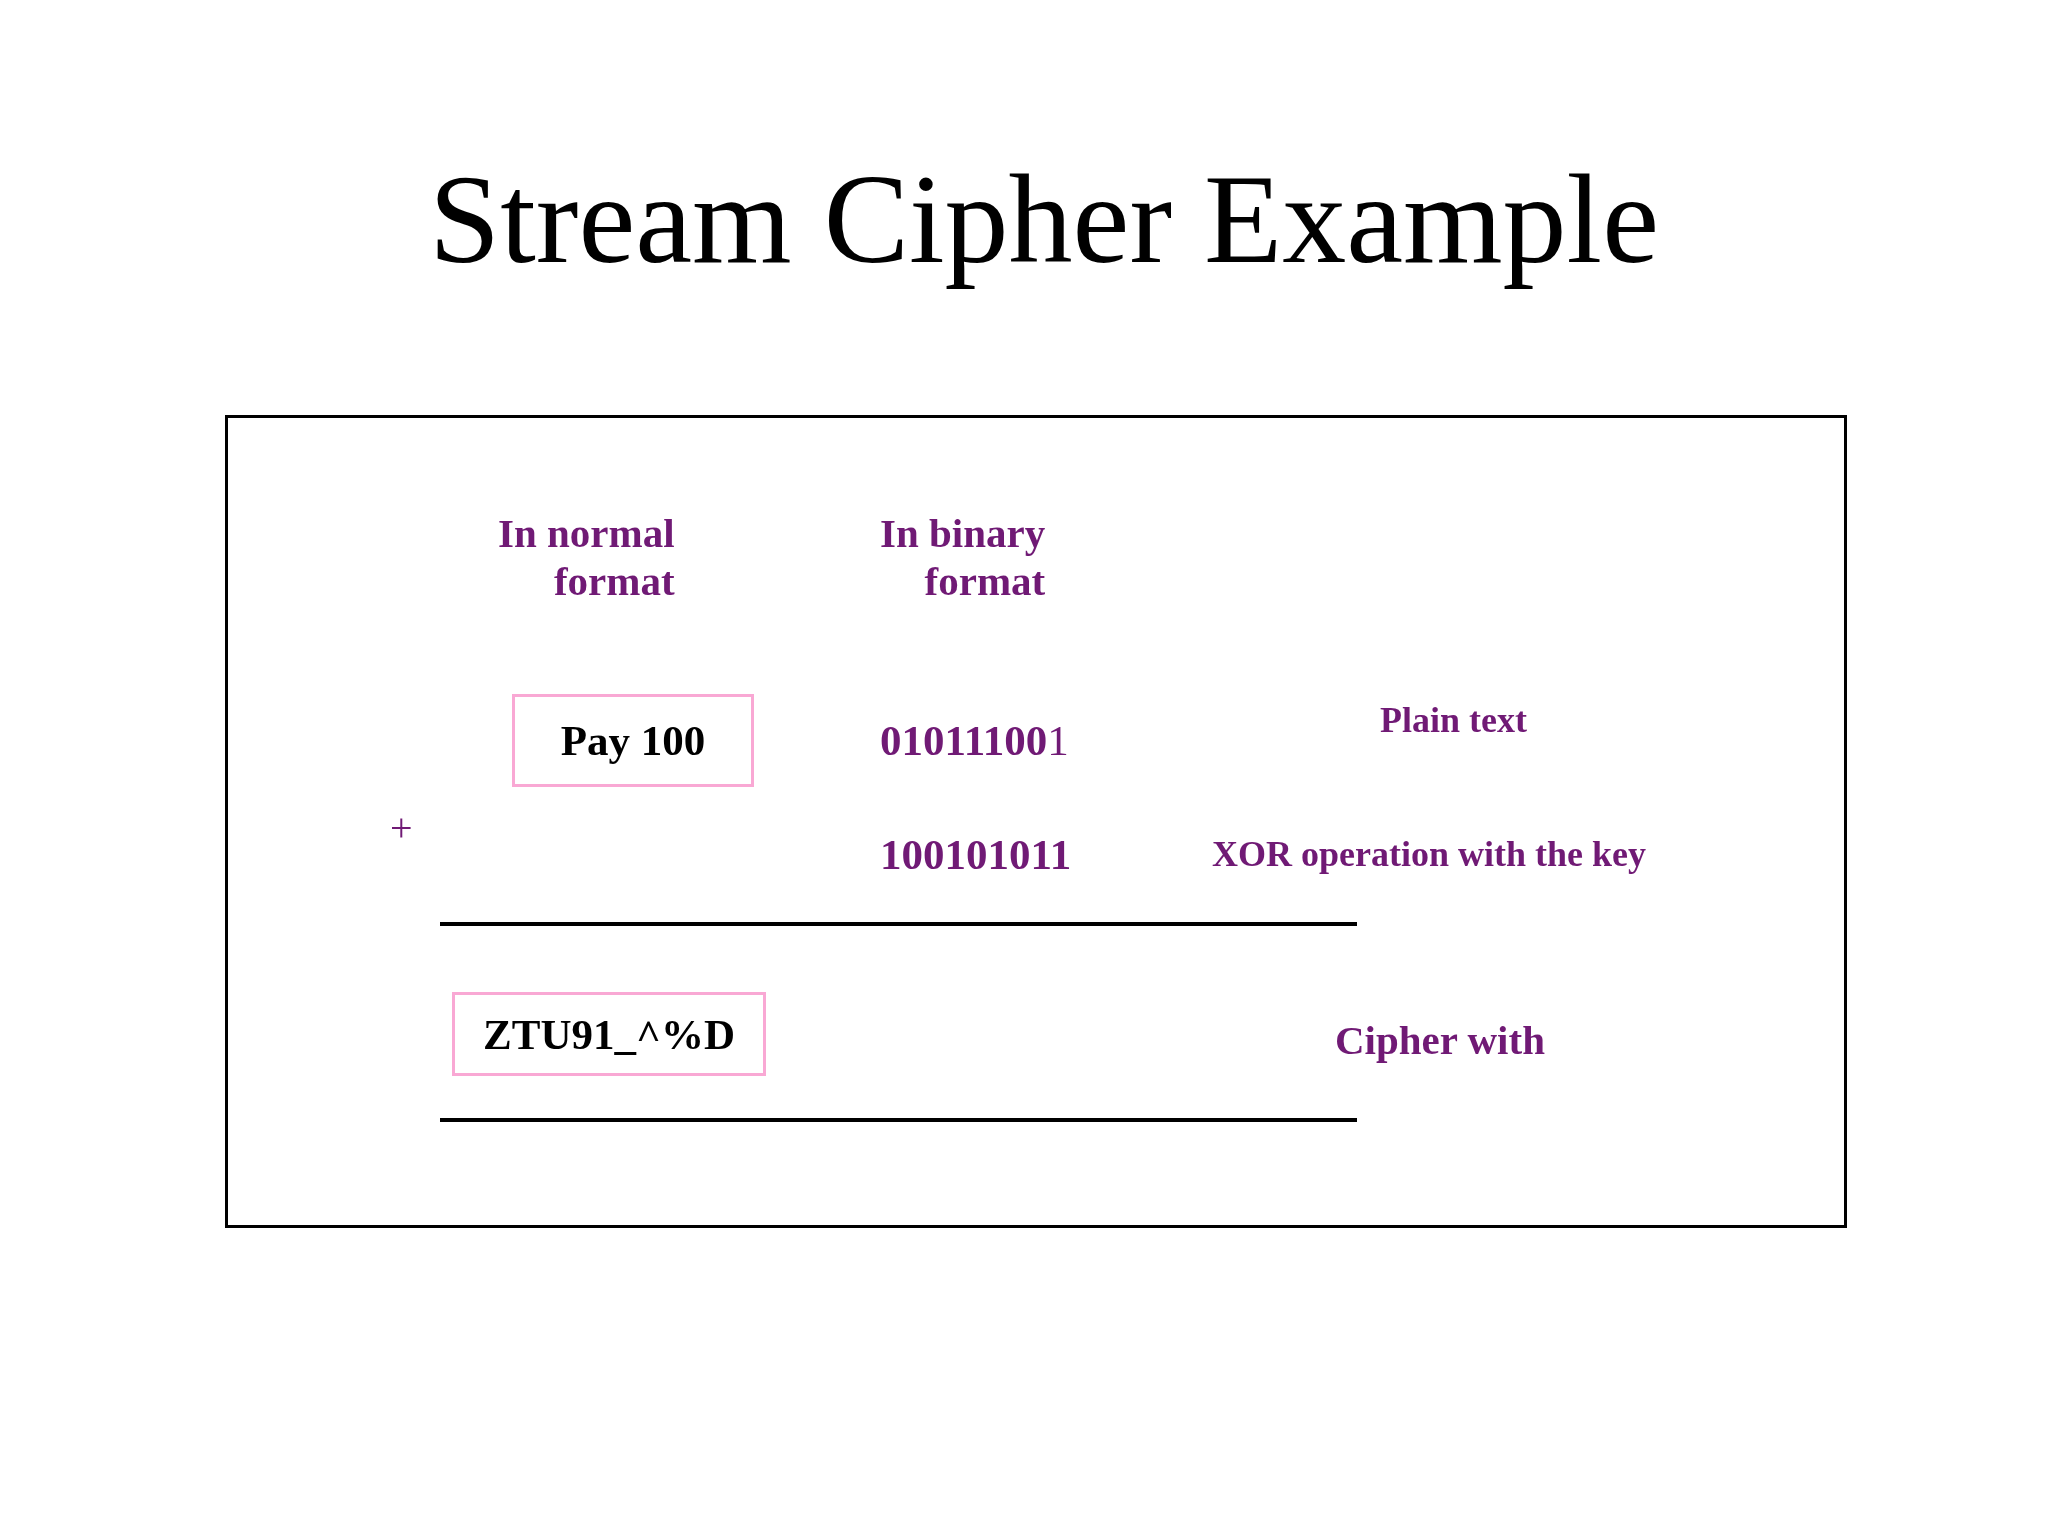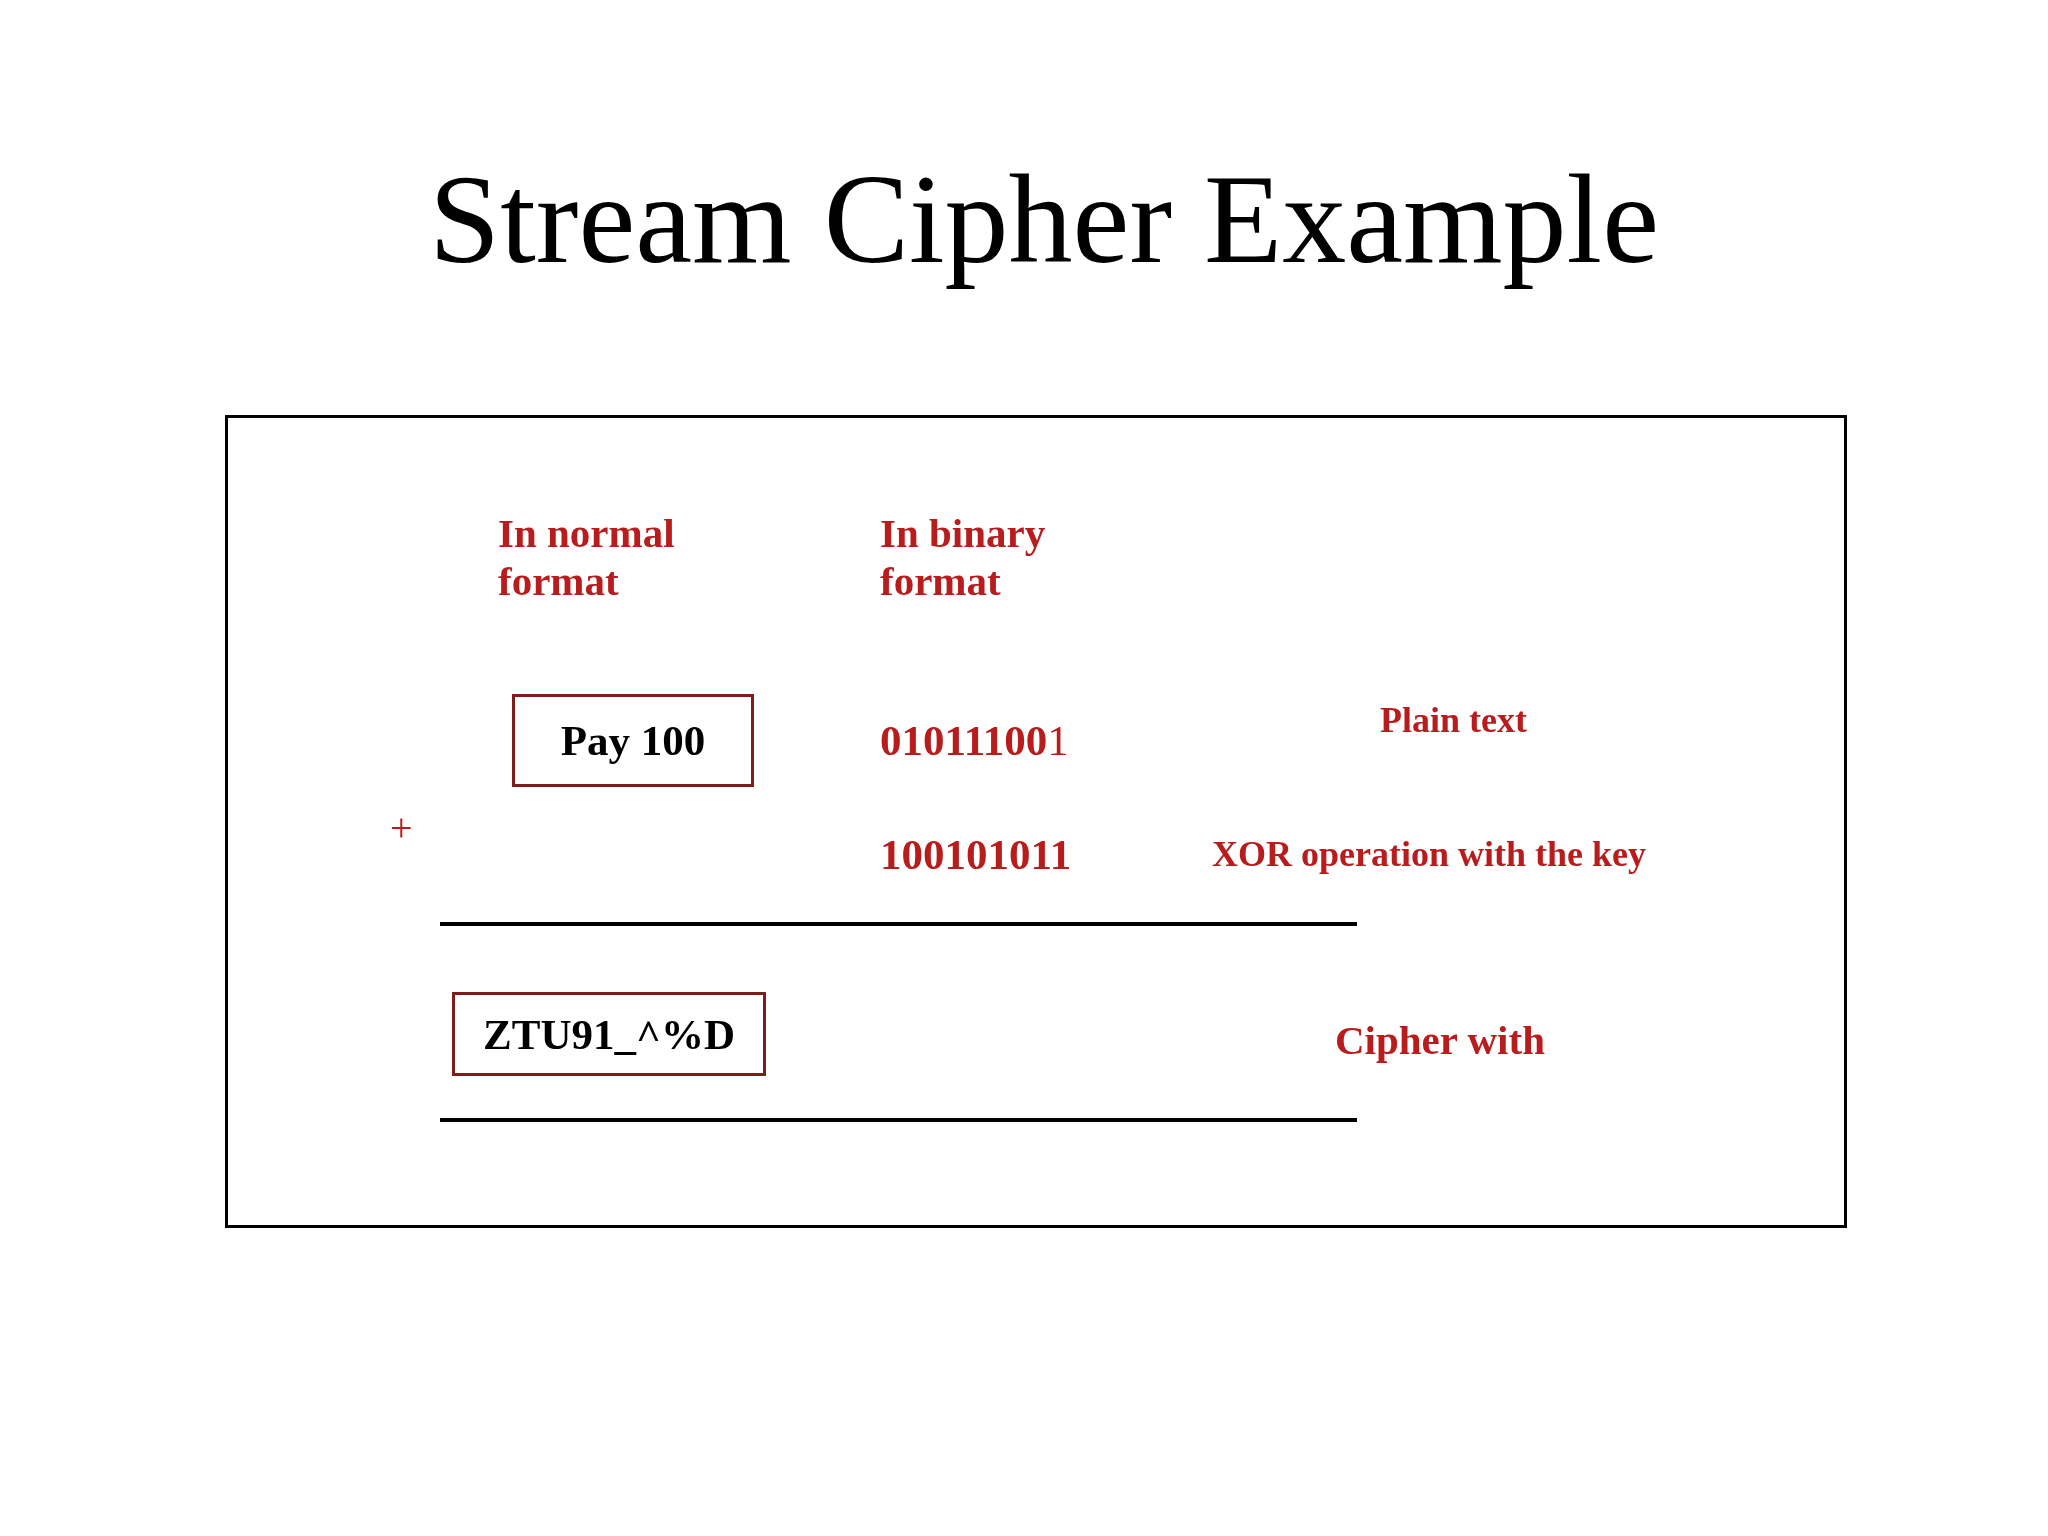--- a/index.html
+++ b/index.html
@@ -46,37 +46,38 @@
     border: 3px solid #000000;
     box-sizing: border-box;
     background: transparent;
   }
 
   
   .lbl {
     position: absolute;
     font-family: "Liberation Serif", "DejaVu Serif", serif;
     font-weight: 700;
-    color: #b91c1c;
+    color: #701a75;
     white-space: pre;
     line-height: 1.16;
+    text-align: right;
   }
 
   
   .col-header {
     font-size: 41px;
     font-weight: 700;
   }
   #header-normal { left: 478px; top: 510px; }
   #header-binary { left: 860px; top: 510px; }
 
   
   .value-box {
     position: absolute;
-    border: 3px solid #7f1d1d;
+    border: 3px solid #f9a8d4;
     box-sizing: border-box;
     background: #ffffff;
     display: flex;
     align-items: center;
     justify-content: center;
     font-family: "Liberation Serif", "DejaVu Serif", serif;
     font-weight: 700;
     font-size: 43px;
     color: #000000;
     white-space: nowrap;

